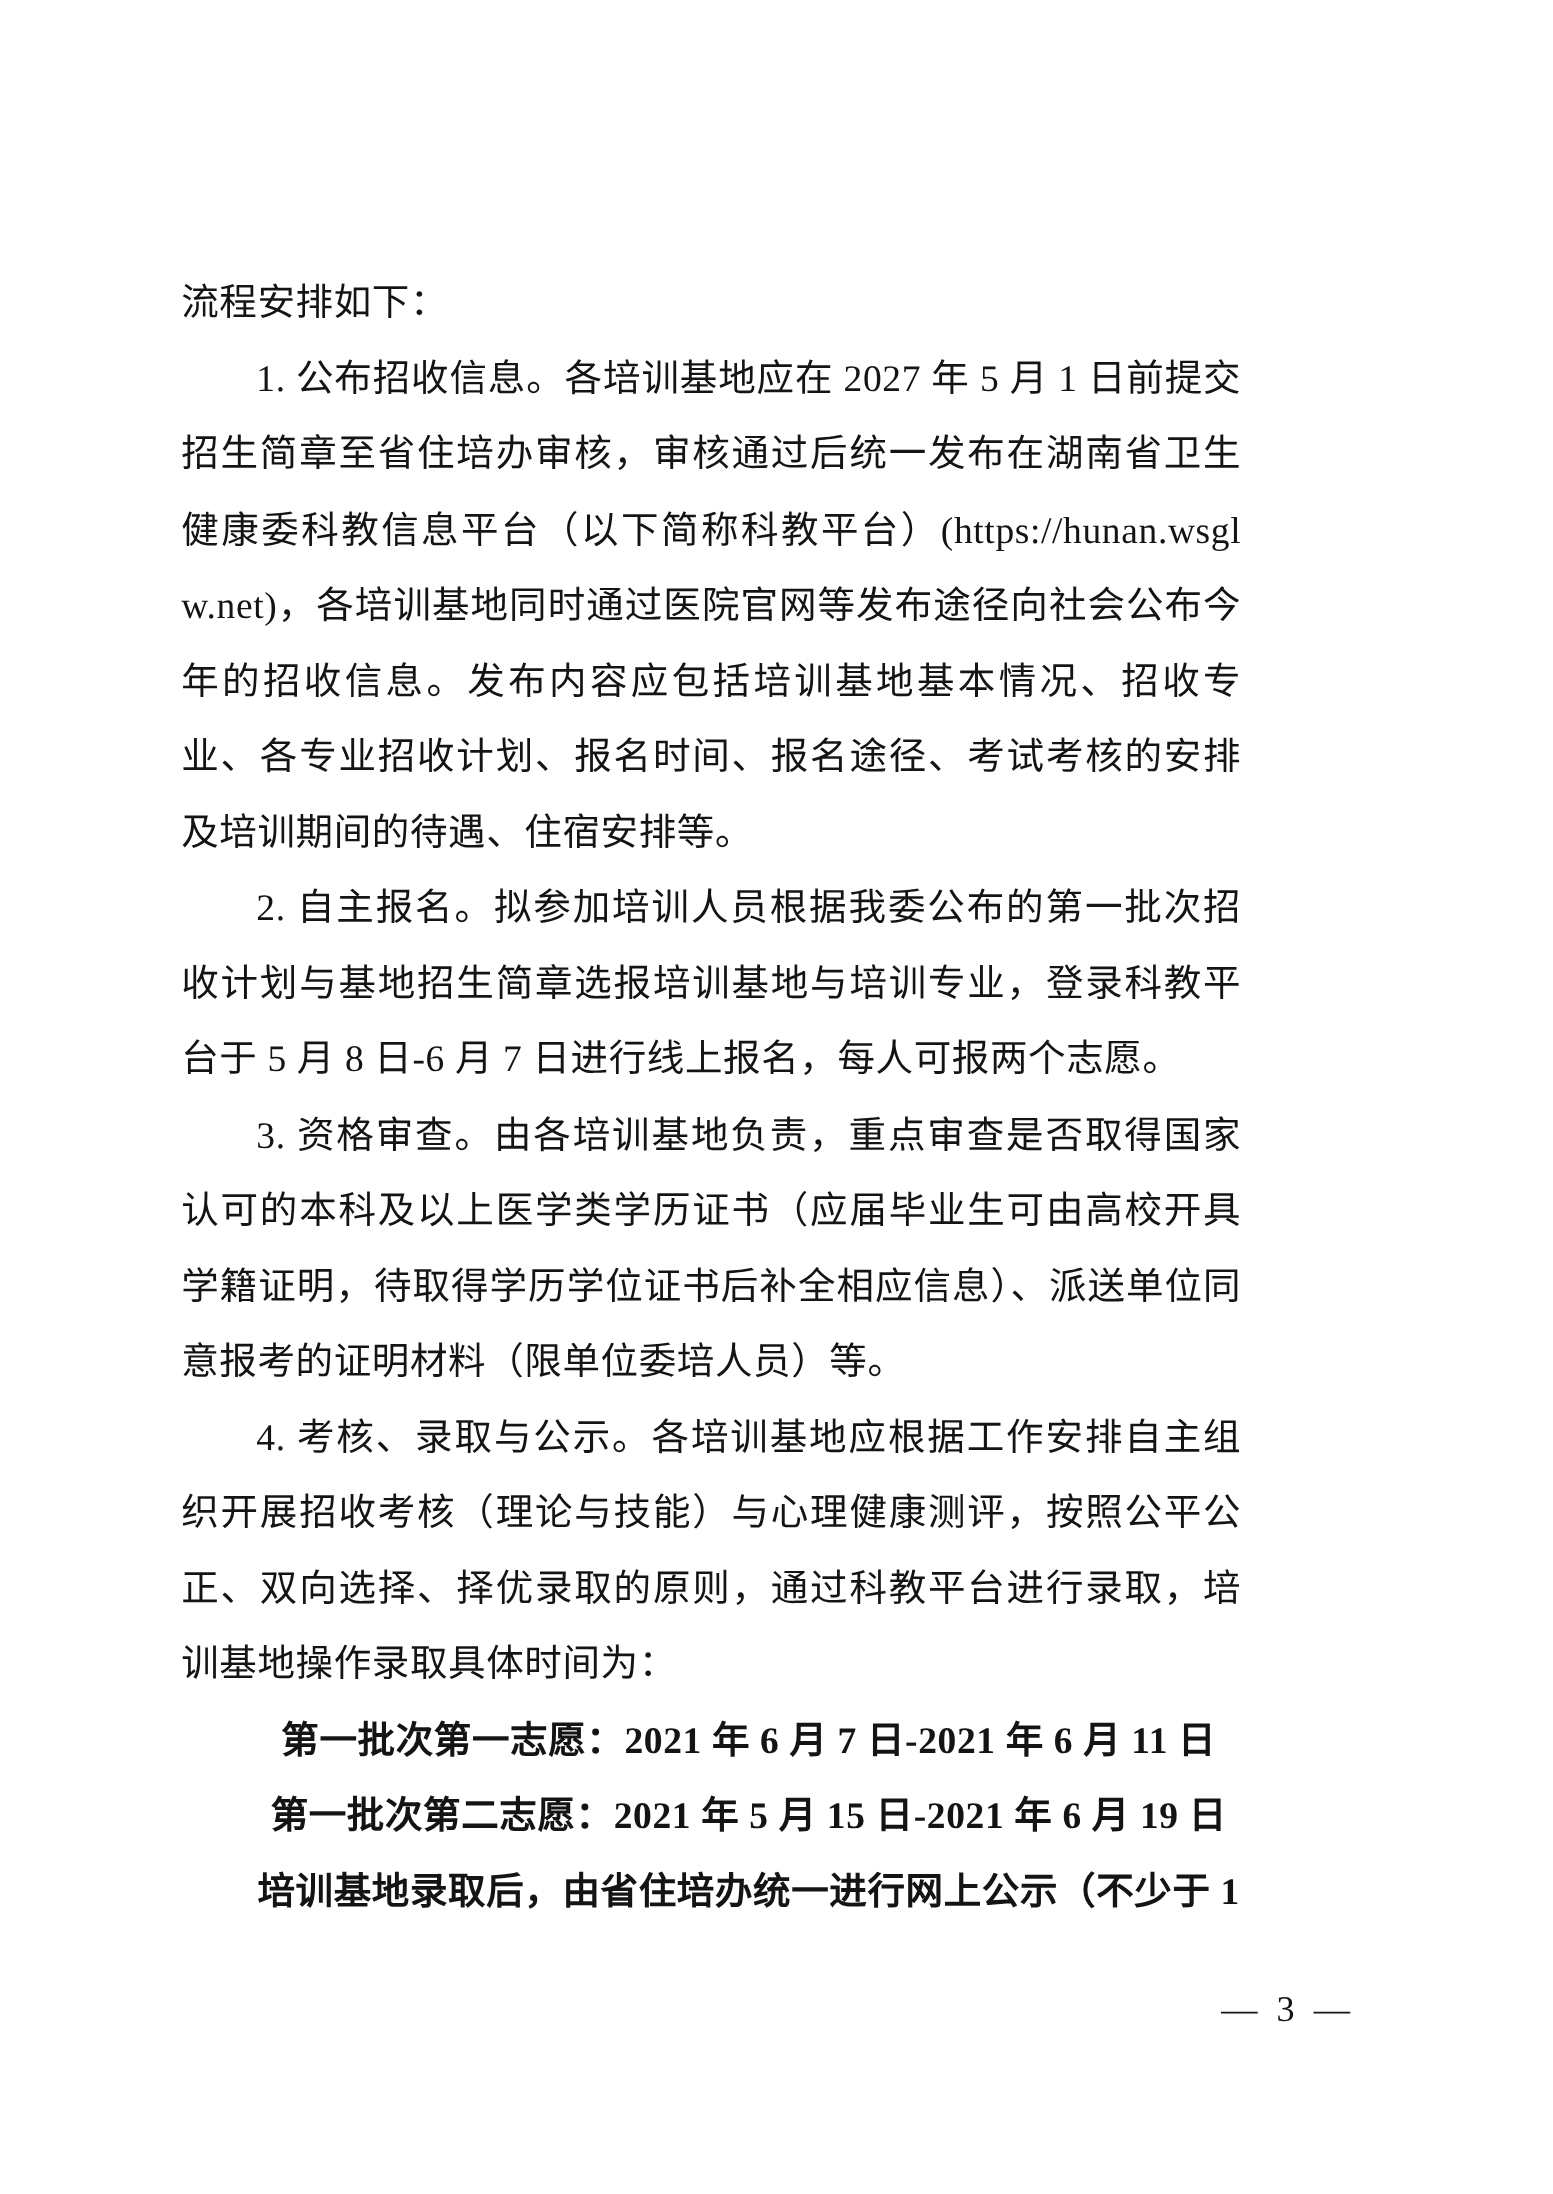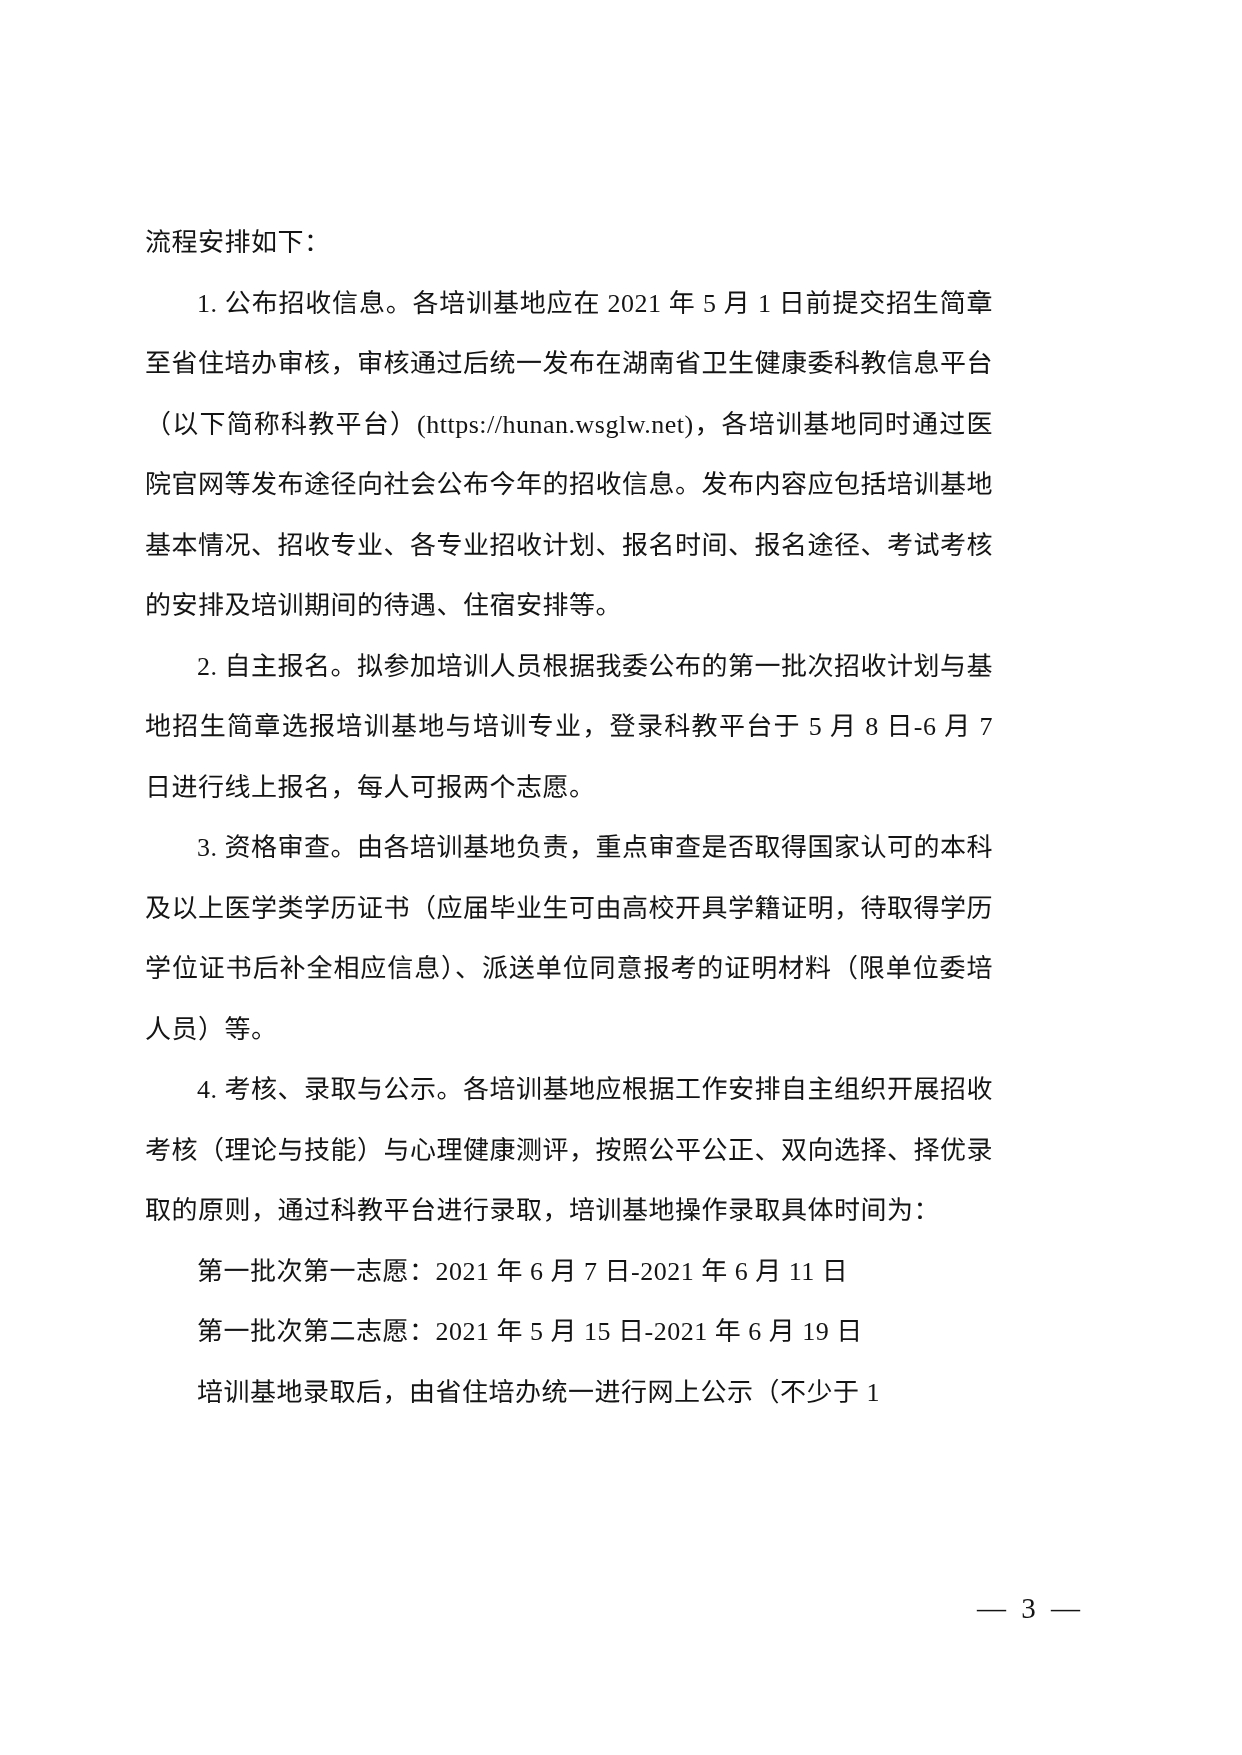--- a/index.html
+++ b/index.html
@@ -23,49 +23,50 @@
     background: #ffffff;
   }
   .content {
     position: absolute;
     left: 145px;
     top: 213px;
     width: 848px;
   }
   .para {
     margin: 0;
-    font-size: 26px;
+    font-size: 30px;
     line-height: 60.5px;
     text-align: justify;
     letter-spacing: 0.5px;
     word-break: break-all;
   }
   .para.indent {
     text-indent: 2em;
   }
   .para.no-justify {
-    text-align: left;
+    text-align: center;
+    font-weight: bold;
   }
   .page-number {
     position: absolute;
     top: 1592px;
     right: 158px;
     font-size: 29px;
     letter-spacing: 4px;
     color: #141414;
     white-space: nowrap;
   }
 </style>
 </head>
 <body>
 
 <div class="page">
   <div class="content">
     <p class="para">流程安排如下：</p>
-    <p class="para indent">1. 公布招收信息。各培训基地应在 2021 年 5 月 1 日前提交招生简章至省住培办审核，审核通过后统一发布在湖南省卫生健康委科教信息平台（以下简称科教平台）(https://hunan.wsglw.net)，各培训基地同时通过医院官网等发布途径向社会公布今年的招收信息。发布内容应包括培训基地基本情况、招收专业、各专业招收计划、报名时间、报名途径、考试考核的安排及培训期间的待遇、住宿安排等。</p>
+    <p class="para indent">1. 公布招收信息。各培训基地应在 2027 年 5 月 1 日前提交招生简章至省住培办审核，审核通过后统一发布在湖南省卫生健康委科教信息平台（以下简称科教平台）(https://hunan.wsglw.net)，各培训基地同时通过医院官网等发布途径向社会公布今年的招收信息。发布内容应包括培训基地基本情况、招收专业、各专业招收计划、报名时间、报名途径、考试考核的安排及培训期间的待遇、住宿安排等。</p>
     <p class="para indent">2. 自主报名。拟参加培训人员根据我委公布的第一批次招收计划与基地招生简章选报培训基地与培训专业，登录科教平台于 5 月 8 日-6 月 7 日进行线上报名，每人可报两个志愿。</p>
     <p class="para indent">3. 资格审查。由各培训基地负责，重点审查是否取得国家认可的本科及以上医学类学历证书（应届毕业生可由高校开具学籍证明，待取得学历学位证书后补全相应信息）、派送单位同意报考的证明材料（限单位委培人员）等。</p>
     <p class="para indent">4. 考核、录取与公示。各培训基地应根据工作安排自主组织开展招收考核（理论与技能）与心理健康测评，按照公平公正、双向选择、择优录取的原则，通过科教平台进行录取，培训基地操作录取具体时间为：</p>
     <p class="para indent no-justify">第一批次第一志愿：2021 年 6 月 7 日-2021 年 6 月 11 日</p>
     <p class="para indent no-justify">第一批次第二志愿：2021 年 5 月 15 日-2021 年 6 月 19 日</p>
     <p class="para indent no-justify">培训基地录取后，由省住培办统一进行网上公示（不少于 1</p>
   </div>
   <div class="page-number">— 3 —</div>
 </div>
 

